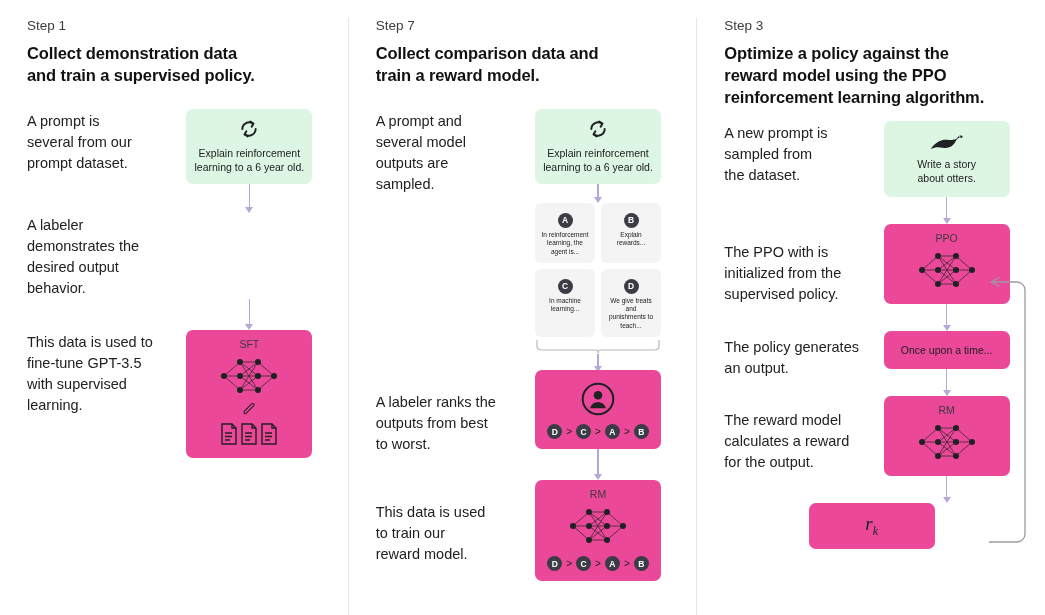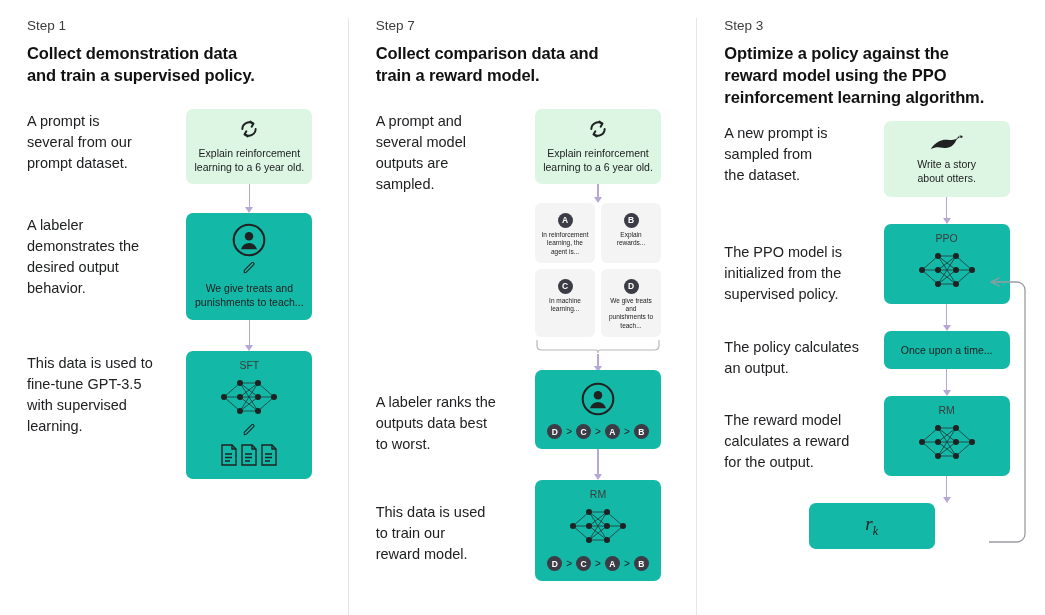--- a/index.html
+++ b/index.html
@@ -52,21 +52,21 @@
     flex: 0 0 150px;
     padding-top: 2px;
   }
   .flow {
     flex: 1 1 auto;
     display: flex;
     flex-direction: column;
     align-items: center;
   }
   .card {
-    background: #14b8a6;
+    background: #ec4899;
     border-radius: 7px;
     width: 126px;
     padding: 10px 8px;
     text-align: center;
   }
   .card.green { background: #ddf6e3; }
   .card-text {
     font-size: 10.5px;
     line-height: 1.35;
     color: #202123;
@@ -195,34 +195,20 @@
               <div class="head"></div>
           </div>
         </div>
       </div>
 
       <div class="row">
         <div class="desc" style="white-space:pre-line">A labeler
 demonstrates the
 desired output
 behavior.</div>
-        <div class="flow">
-          <div class="card">
-            <svg class="person" width="34" height="34" viewBox="0 0 40 40">
-              <circle cx="20" cy="20" r="18" fill="none" stroke="#202123" stroke-width="2.4"></circle>
-              <circle cx="20" cy="15.5" r="5" fill="#202123"></circle>
-              <path d="M10.5 31c1.8-5 5.2-7.5 9.5-7.5s7.7 2.5 9.5 7.5z" fill="#202123"></path>
-            </svg>
-            <svg class="pencil" width="14" height="14" viewBox="0 0 24 24">
-              <path d="M4 20l3-.7L20.2 6.1a1.6 1.6 0 0 0 0-2.3l-.9-.9a1.6 1.6 0 0 0-2.3 0L3.8 16.2 4 20z" fill="none" stroke="#202123" stroke-width="1.8" stroke-linejoin="round"></path>
-            </svg>
-            <div class="card-text" style="white-space:pre-line">We give treats and
-punishments to teach...</div>
-          </div>
-        </div>
       </div>
 
       <div class="row">
         <div class="desc"></div>
         <div class="flow">
           <div class="arrow">
             <div class="shaft" style="height:26px"></div>
               <div class="head"></div>
           </div>
         </div>
@@ -349,21 +335,21 @@
 
           <div class="arrow">
             <div class="shaft" style="height:13px"></div>
               <div class="head"></div>
           </div>
         </div>
       </div>
 
       <div class="row" style="margin-top:-2px">
         <div class="desc" style="white-space:pre-line;padding-top:22px">A labeler ranks the
-outputs data best
+outputs from best
 to worst.</div>
         <div class="flow">
           <div class="card" style="padding:12px 8px 10px">
             <svg class="person" width="34" height="34" viewBox="0 0 40 40">
               <circle cx="20" cy="20" r="18" fill="none" stroke="#202123" stroke-width="2.4"></circle>
               <circle cx="20" cy="15.5" r="5" fill="#202123"></circle>
               <path d="M10.5 31c1.8-5 5.2-7.5 9.5-7.5s7.7 2.5 9.5 7.5z" fill="#202123"></path>
             </svg>
             <div class="rank">
               <span class="badge">D</span>
@@ -456,21 +442,21 @@
 about otters.</div>
           </div>
           <div class="arrow">
             <div class="shaft" style="height:22px"></div>
               <div class="head"></div>
           </div>
         </div>
       </div>
 
       <div class="row">
-        <div class="desc" style="white-space:pre-line;padding-top:18px">The PPO model is
+        <div class="desc" style="white-space:pre-line;padding-top:18px">The PPO with is
 initialized from the
 supervised policy.</div>
         <div class="flow">
           <div class="card" style="padding:8px 8px 10px">
             <div class="card-label">PPO</div>
             <svg class="net" width="62" height="44" viewBox="0 0 62 44">
               <g stroke="#202123" stroke-width="0.8" opacity="0.85">
                 <line x1="6" y1="22" x2="22" y2="8"></line>
                   <line x1="6" y1="22" x2="22" y2="22"></line>
                   <line x1="6" y1="22" x2="22" y2="36"></line>
@@ -500,21 +486,21 @@
             </svg>
           </div>
           <div class="arrow">
             <div class="shaft" style="height:22px"></div>
               <div class="head"></div>
           </div>
         </div>
       </div>
 
       <div class="row">
-        <div class="desc" style="white-space:pre-line;padding-top:6px">The policy calculates
+        <div class="desc" style="white-space:pre-line;padding-top:6px">The policy generates
 an output.</div>
         <div class="flow">
           <div class="card" style="padding:12px 8px">
             <div class="card-text">Once upon a time...</div>
           </div>
           <div class="arrow">
             <div class="shaft" style="height:22px"></div>
               <div class="head"></div>
           </div>
         </div>

